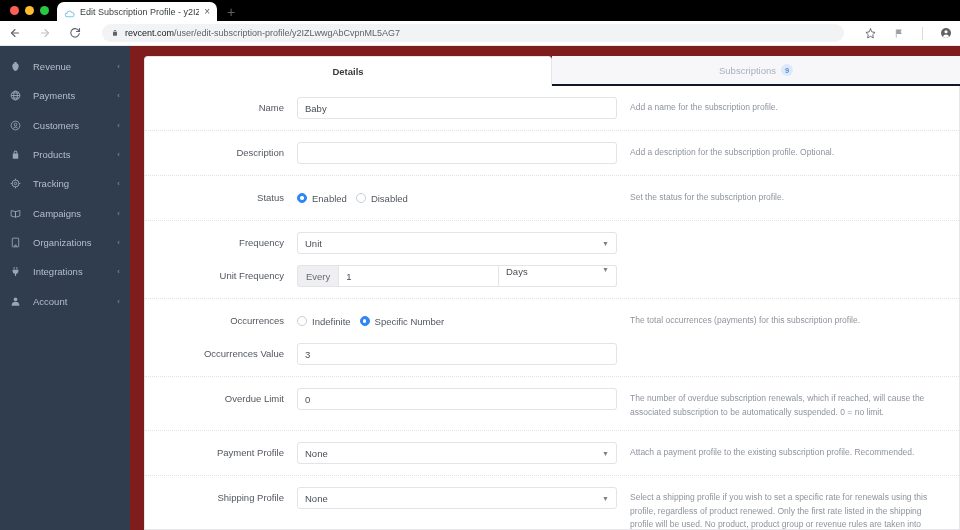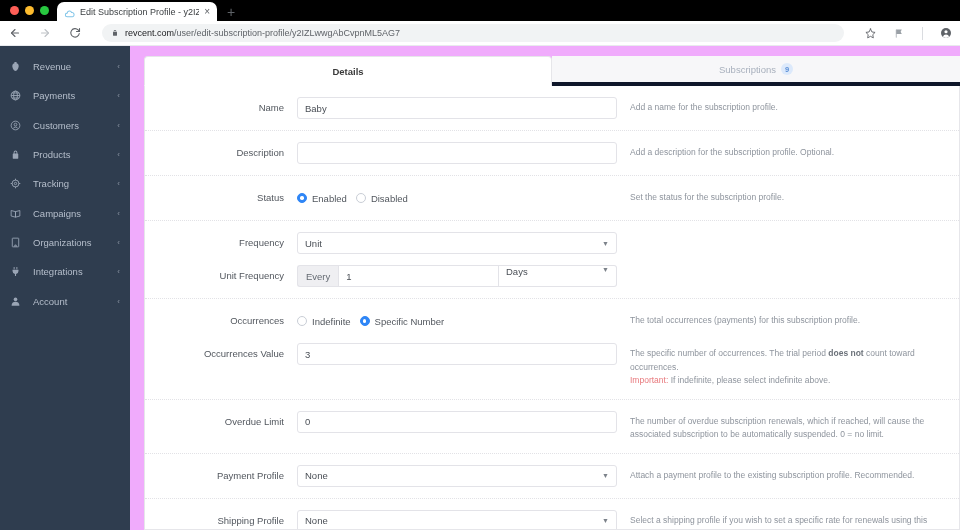--- a/index.html
+++ b/index.html
@@ -92,42 +92,42 @@
     color: #b6bfcc;
     font-size: 9.5px;
     gap: 12px;
   }
   .nav-icon { width: 12px; height: 12px; flex: 0 0 12px; display: flex; align-items: center; justify-content: center; color: #9aa5b5; }
   .nav-icon svg { display: block; }
   .nav-label { flex: 1 1 auto; white-space: nowrap; }
   .nav-caret { font-size: 8px; color: #8a94a3; }
 
   
-  .main { flex: 1 1 auto; min-width: 0; background: #f0abfc; padding: 10px 0 0 14px; overflow: hidden; }
+  .main { flex: 1 1 auto; min-width: 0; background: #7f1d1d; padding: 10px 0 0 14px; overflow: hidden; }
 
   .tabs-row { display: flex; height: 30px; align-items: stretch; }
   .ctab {
     flex: 1 1 50%;
     display: flex; align-items: center; justify-content: center;
     font-size: 9.5px;
     background: #f7f7f9;
     border: 1px solid #e6e6ea;
     border-bottom: 1px solid #e6e6ea;
   }
   .ctab.active {
     background: #ffffff;
     color: #3a3a3a;
     font-weight: bold;
     border-radius: 4px 4px 0 0;
     border-bottom-color: #ffffff;
   }
   .ctab.inactive {
     color: #a8b0bd;
     border: none;
-    border-bottom: 4px solid #0f172a;
+    border-bottom: 2px solid #0f172a;
     gap: 5px;
   }
   .badge {
     display: inline-flex; align-items: center; justify-content: center;
     min-width: 12px; height: 12px; padding: 0 3px;
     border-radius: 6px;
     background: #dce9fb; color: #5b8fd6;
     font-size: 7.5px; font-weight: bold;
   }
 
@@ -489,21 +489,20 @@
               </div>
             </div>
             <div class="fhelp">The total occurrences (payments) for this subscription profile.</div>
           </div>
 
           <div class="frow row-occval">
             <div class="flabel">Occurrences Value</div>
             <div class="fctl">
               <input class="tinput" type="text" value="3" style="">
             </div>
-            <div class="fhelp"><span>The specific number of occurrences. The trial period </span><b>does not</b><span> count toward occurrences.</span><br><span class="imp">Important:</span><span> If indefinite, please select indefinite above.</span></div>
           </div>
 
           <div class="frow">
             <div class="flabel">Overdue Limit</div>
             <div class="fctl">
               <input class="tinput" type="text" value="0" style="">
             </div>
             <div class="fhelp">The number of overdue subscription renewals, which if reached, will cause the associated subscription to be automatically suspended. 0 = no limit.</div>
           </div>
 

